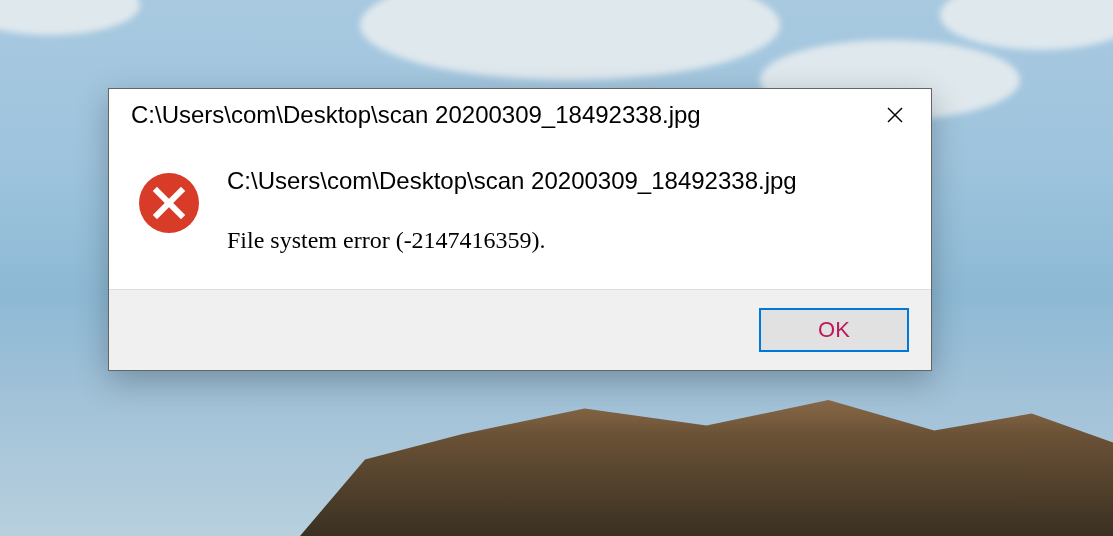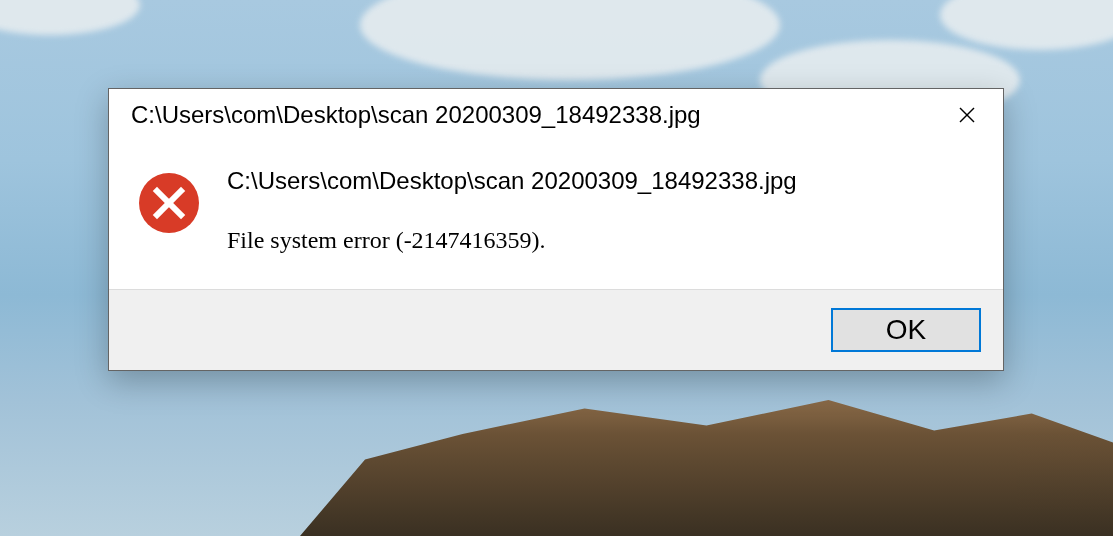--- a/index.html
+++ b/index.html
@@ -29,21 +29,21 @@
       left: 300px; right: 0; bottom: 0; height: 170px;
       background: linear-gradient(180deg,#a8825a 0%, #6b5236 40%, #3a3022 100%);
       clip-path: polygon(0% 100%, 8% 55%, 20% 40%, 35% 25%, 50% 35%, 65% 20%, 78% 38%, 90% 28%, 100% 45%, 100% 100%);
       filter: blur(.4px);
     }
 
     .dialog {
       position: absolute;
       top: 88px;
       left: 108px;
-      width: 896px;
+      width: 824px;
       background: #fff;
       border: 1px solid #646464;
       box-shadow: 0 10px 30px rgba(0,0,0,.25);
     }
     .titlebar {
       display: flex;
       align-items: center;
       justify-content: space-between;
       padding: 10px 14px 8px 22px;
       background: #fff;
@@ -85,25 +85,25 @@
     .footer {
       background: #f0f0f0;
       border-top: 1px solid #dcdcdc;
       padding: 18px 22px;
       display: flex;
       justify-content: flex-end;
     }
     .ok-btn {
       min-width: 150px;
       height: 44px;
-      font-size: 28px;
+      font-size: 22px;
       font-family: inherit;
       background: #e1e1e1;
       border: 2px solid #0078d7;
-      color: #000000;
+      color: #be185d;
       cursor: pointer;
     }
   </style>
 </head>
 <body>
 
 <div class="cloud c1"></div>
 <div class="cloud c2"></div>
 <div class="cloud c3"></div>
 <div class="cloud c4"></div>

